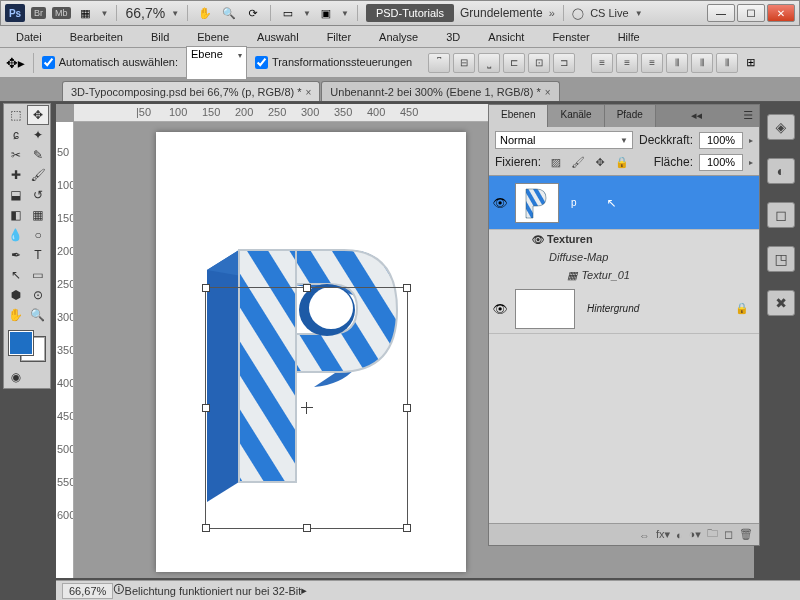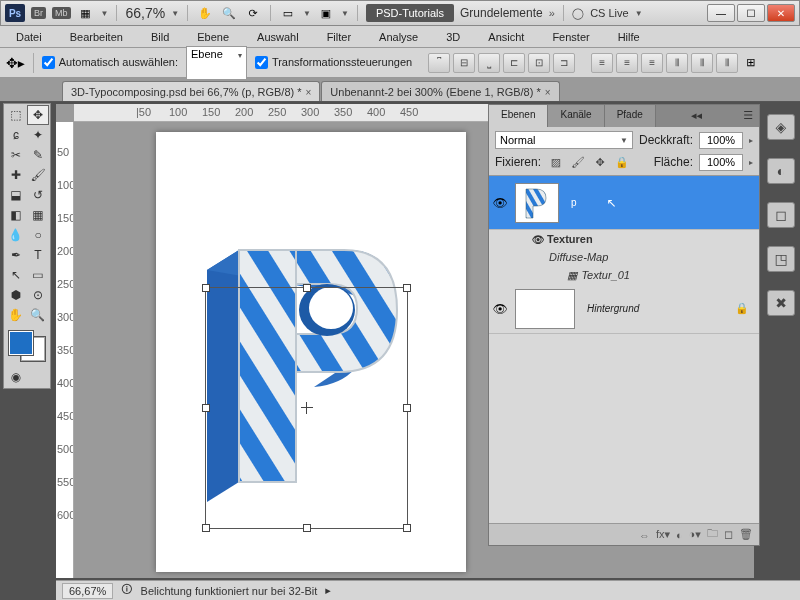--- a/index.html
+++ b/index.html
@@ -96,21 +96,21 @@
 .sub-layer .eye2 { width: 18px; text-align: center; font-size: 10px;}
 .checker { background-image: linear-gradient(45deg,#ccc 25%,transparent 25%,transparent 75%,#ccc 75%),linear-gradient(45deg,#ccc 25%,#fff 25%,#fff 75%,#ccc 75%); background-size: 10px 10px; background-position: 0 0,5px 5px;}
 .panel-footer { height: 22px; background: #c4c4c4; border-top: 1px solid #999; display: flex; align-items: center; justify-content: flex-end; gap: 6px; padding: 0 6px; }
 .panel-footer .pf { font-size: 11px; color: #555; }
 
 
 .rightdock { position: absolute; right: 2px; top: 104px; width: 34px; display: flex; flex-direction: column; gap: 18px; padding-top: 10px; align-items:center;}
 .rightdock .d { width: 28px; height: 26px; background: #c8c8c8; border: 1px solid #888; border-radius: 3px; display:flex;align-items:center;justify-content:center;font-size:14px;color:#444;}
 
 
-.status { position: absolute; left: 56px; bottom: 0; right: 0; height: 20px; background: #d6d6d6; border-top: 1px solid #999; display: flex; align-items: center; padding: 0 6px; font-size: 10px; color: #333; gap: 8px; text-align: center;}
+.status { position: absolute; left: 56px; bottom: 0; right: 0; height: 20px; background: #d6d6d6; border-top: 1px solid #999; display: flex; align-items: center; padding: 0 6px; font-size: 10px; color: #333; gap: 0; text-align: center;}
 .status .field { border: 1px solid #aaa; padding: 1px 6px; background: #e8e8e8;}
 </style>
 </head>
 <body>
 
 <div class="titlebar">
   <span class="ps-icon">Ps</span>
   <span class="br-icon">Br</span>
   <span class="mb-icon">Mb</span>
   <span class="icon">▦</span>

